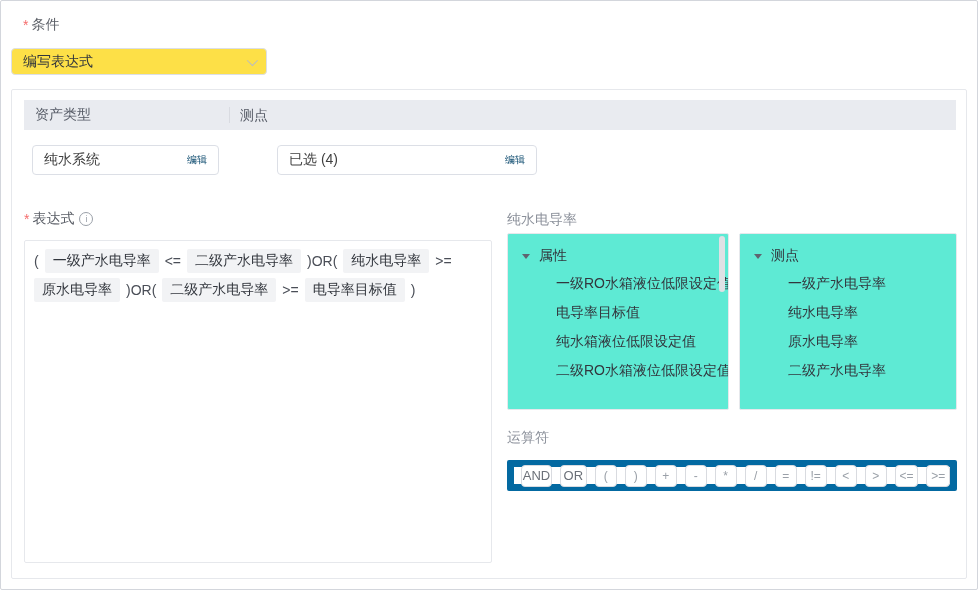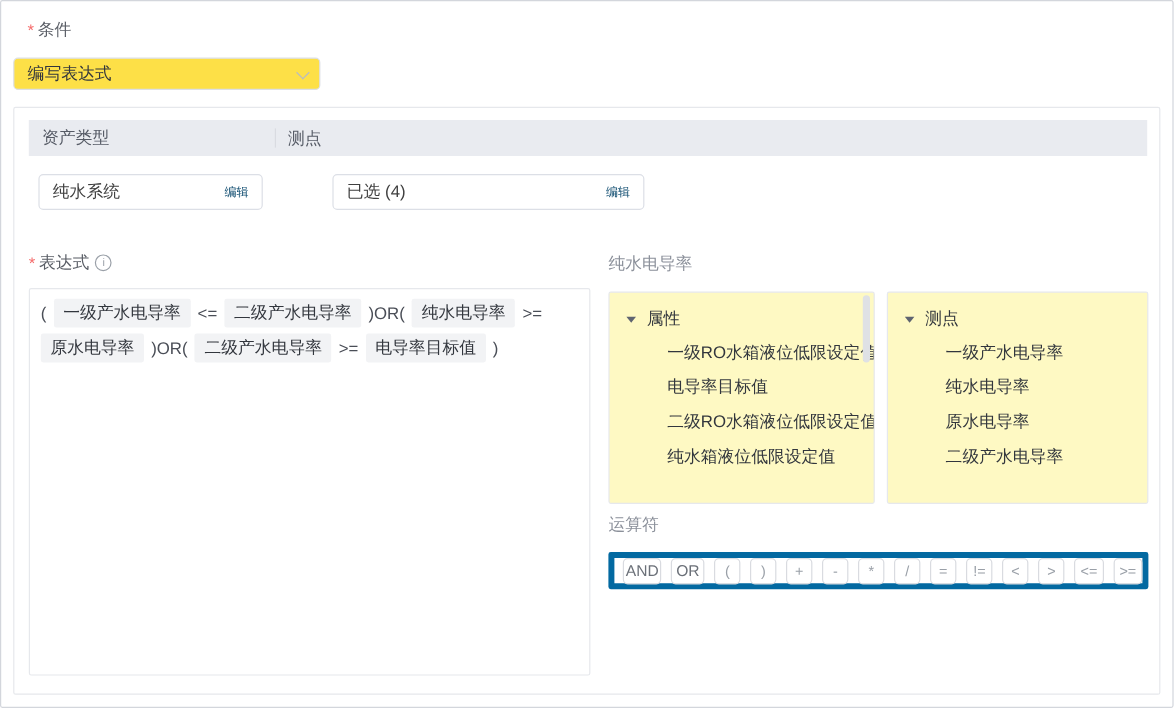--- a/index.html
+++ b/index.html
@@ -30,31 +30,31 @@
 
   .expr-box { position:absolute; left:12px; top:150px; width:468px; height:323px; border:1px solid #e6e8ec; border-radius:2px; background:#fff; padding:8px 9px; display:flex; flex-wrap:wrap; align-content:flex-start; align-items:center; column-gap:6px; row-gap:5px; }
   .tok { font-size:14px; }
   .tok-text, .tok-op { color:#4a4e57; }
   .tok-chip { background:#f2f3f5; color:#32363d; padding:3px 8px; border-radius:2px; cursor:default; }
 
   .section-label { position:absolute; font-size:14px; color:#8b909a; }
   .lbl-operands { left:495px; top:121px; }
   .lbl-operators { left:495px; top:339px; }
 
-  .tree-panel { position:absolute; top:153px; height:177px; border:1px solid #e6e8ec; border-radius:2px; background:#fef9c3; padding-top:13px; overflow:hidden; }
+  .tree-panel { position:absolute; top:143px; height:177px; border:1px solid #e6e8ec; border-radius:2px; background:#5eead4; padding-top:13px; overflow:hidden; }
   .panel-attrs { left:495px; width:222px; }
   .panel-points { left:727px; width:218px; }
   .tree-head { display:flex; align-items:center; padding-left:14px; height:18px; cursor:pointer; }
   .caret { width:0; height:0; border-left:4px solid transparent; border-right:4px solid transparent; border-top:5px solid #5f6470; }
   .tree-label { margin-left:9px; font-size:14px; color:#32363d; }
   .tree-items { margin-top:4px; }
   .tree-item { height:29px; line-height:29px; padding-left:48px; font-size:14px; color:#32363d; cursor:pointer; white-space:nowrap; }
   .scroll-thumb { position:absolute; right:3px; top:2px; width:6px; height:56px; background:#dfe1e5; border-radius:3px; cursor:pointer; }
 
-  .operators-box { position:absolute; left:495px; top:370px; width:450px; height:31px; border:5px solid #0369a1; border-radius:2px; background:#fff; display:flex; align-items:center; gap:8px; padding-left:7px; }
+  .operators-box { position:absolute; left:495px; top:370px; width:450px; height:31px; border:7px solid #0369a1; border-radius:2px; background:#fff; display:flex; align-items:center; gap:8px; padding-left:7px; }
   .op-btn { height:22px; min-width:22px; padding:0 7px; border:1px solid #d9dbe0; border-radius:4px; background:#fff; color:#9aa0a8; font-size:12px; font-family:"Liberation Sans","DejaVu Sans",sans-serif; cursor:pointer; display:inline-flex; align-items:center; justify-content:center; }
   .op-word { color:#6b7078; font-size:13px; }
 </style>
 </head>
 <body>
 
 <div class="frame">
 
   <div class="field-label">
     <span class="req">*</span>
@@ -108,22 +108,22 @@
     <div class="section-label lbl-operands">纯水电导率</div>
 
     <div class="tree-panel panel-attrs">
       <div class="tree-head">
         <span class="caret"></span>
         <span class="tree-label">属性</span>
       </div>
       <div class="tree-items">
           <div class="tree-item">一级RO水箱液位低限设定值</div>
           <div class="tree-item">电导率目标值</div>
+          <div class="tree-item">纯水箱液位低限设定值</div>
           <div class="tree-item">二级RO水箱液位低限设定值</div>
-          <div class="tree-item">纯水箱液位低限设定值</div>
         </div>
       <div class="scroll-thumb"></div>
     </div>
 
     <div class="tree-panel panel-points">
       <div class="tree-head">
         <span class="caret"></span>
         <span class="tree-label">测点</span>
       </div>
       <div class="tree-items">

